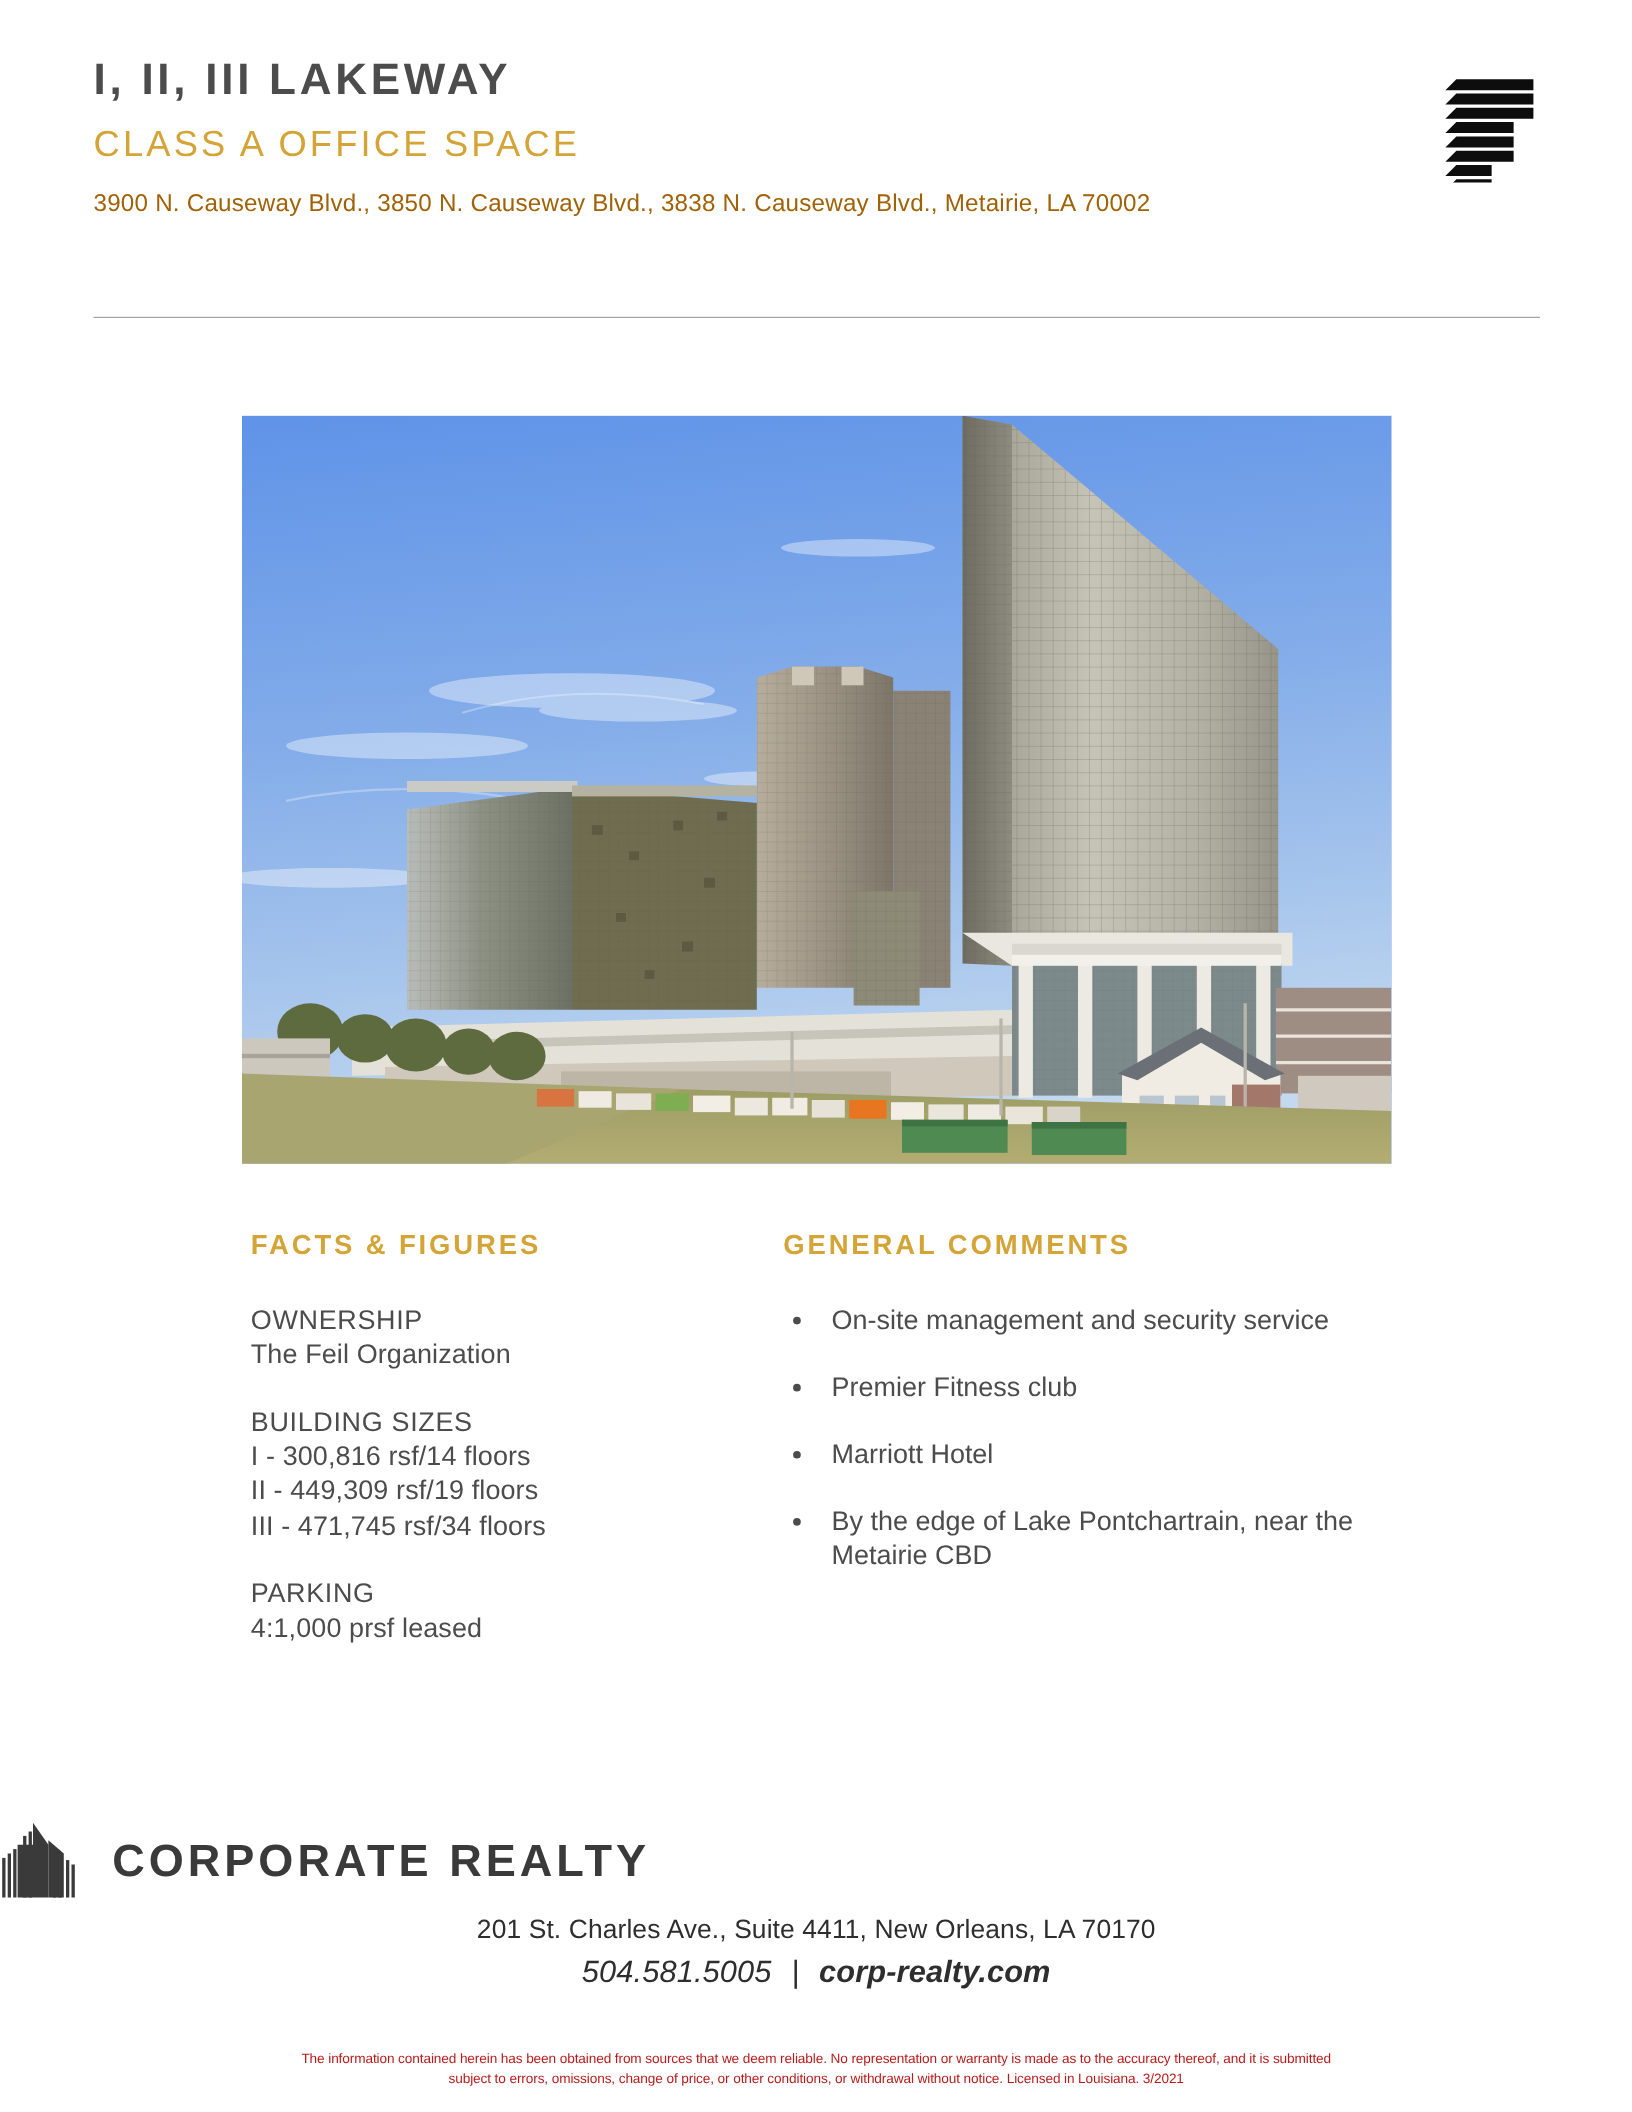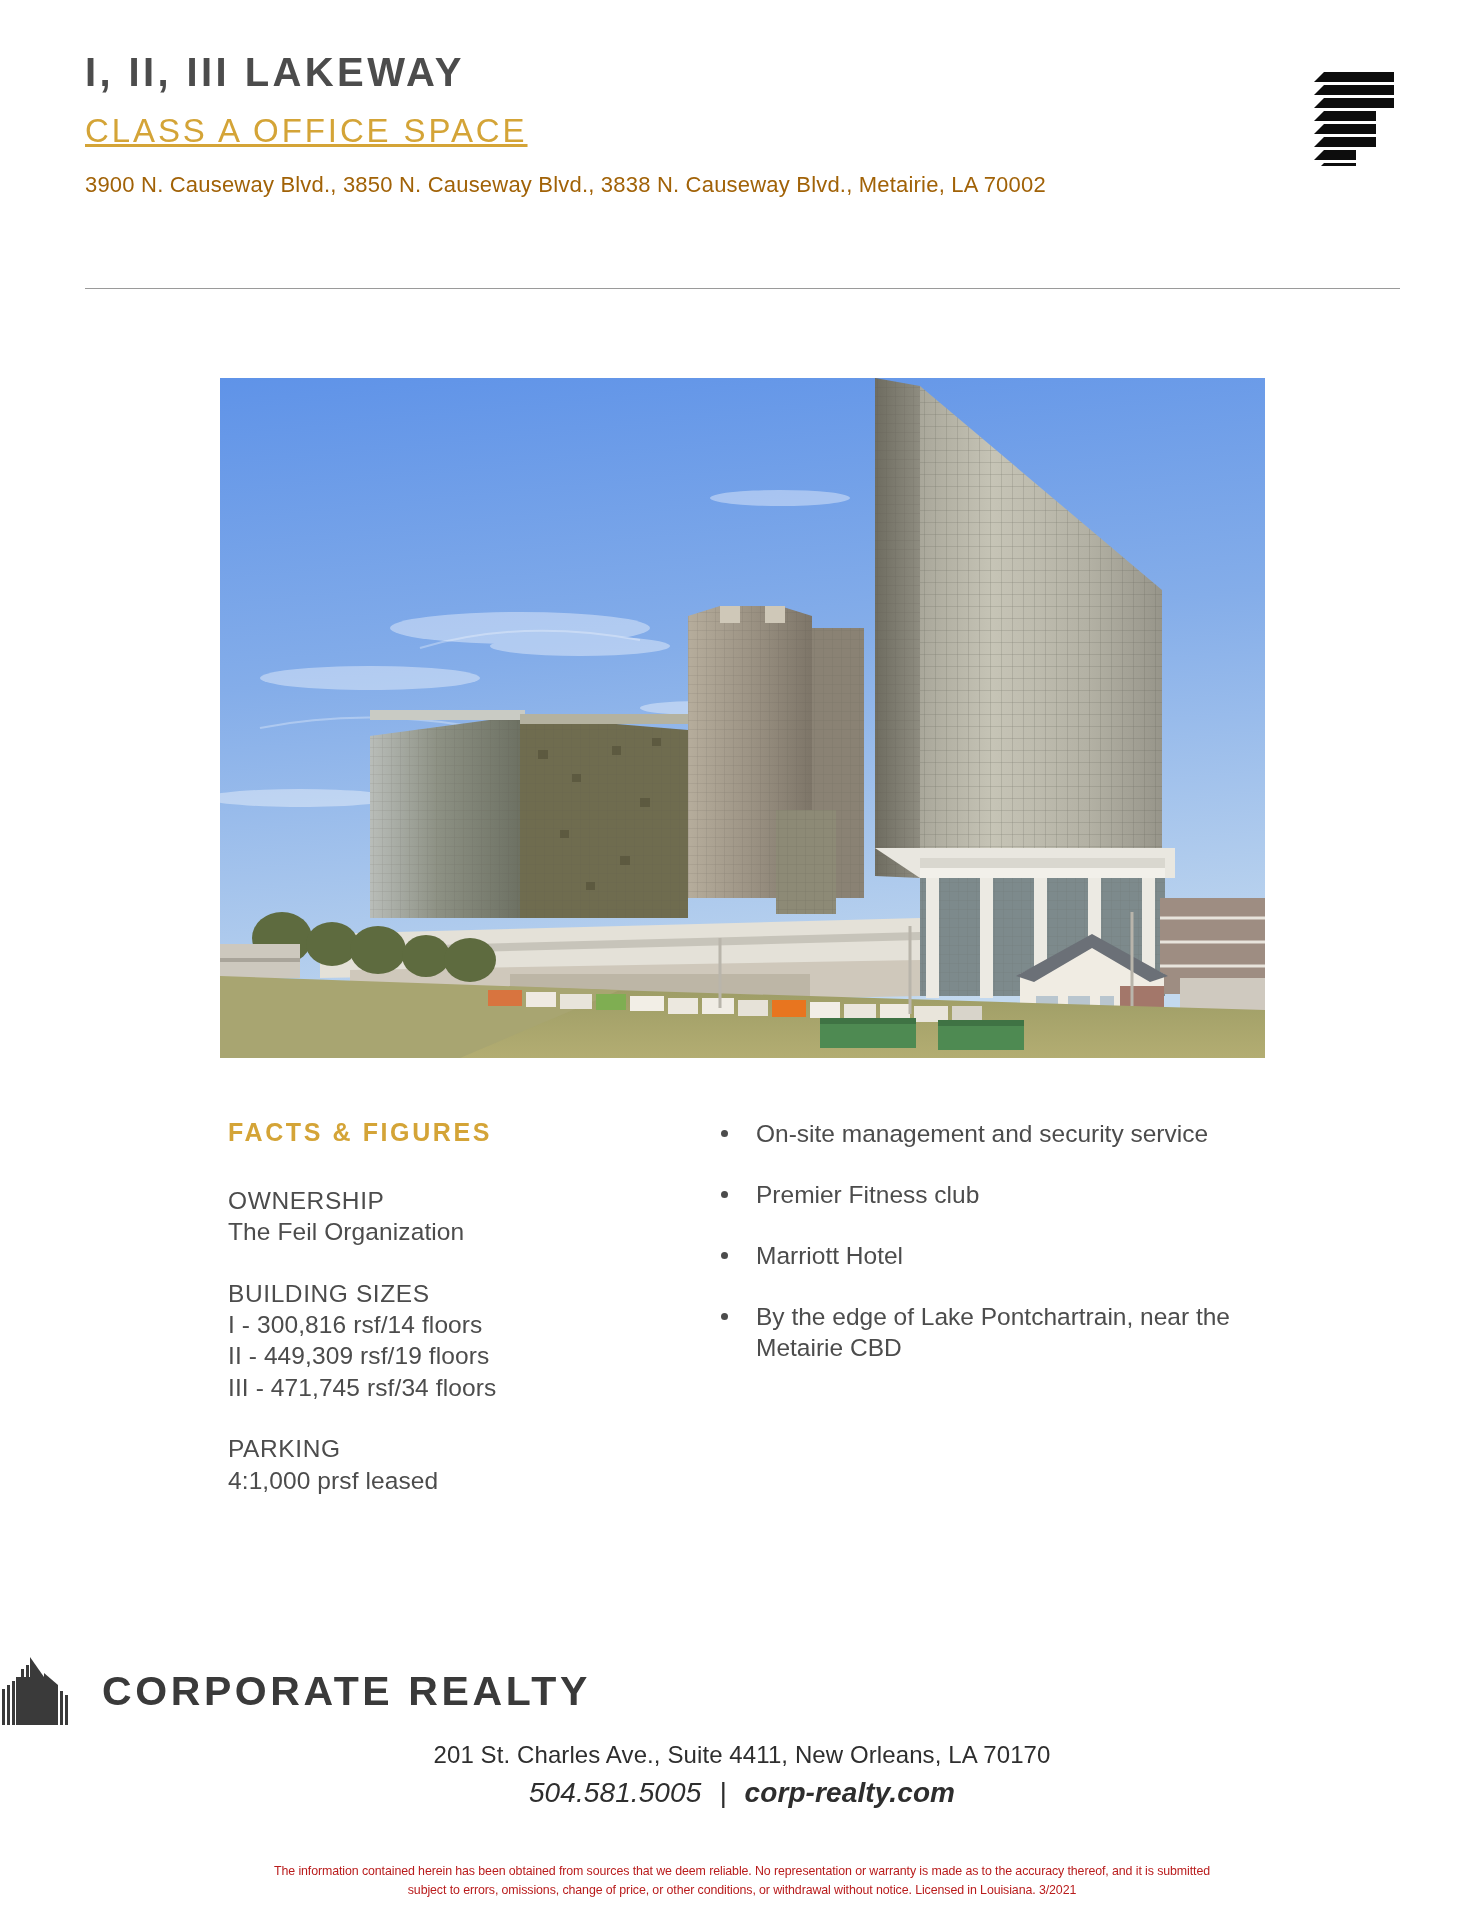--- a/index.html
+++ b/index.html
@@ -42,21 +42,20 @@
     white-space: nowrap;
   }
   .doc-subtitle {
     font-size: 33px;
     font-weight: normal;
     letter-spacing: 2.9px;
     color: #d4a437;
     line-height: 1.0;
     margin: 0 0 26px 0;
     white-space: nowrap;
-    text-decoration: underline;
   }
   .doc-address {
     font-size: 22px;
     font-weight: normal;
     letter-spacing: 0.2px;
     color: #a16207;
     line-height: 1.1;
     margin: 0;
     white-space: nowrap;
   }
@@ -419,20 +418,21 @@
       <p class="fact-value">III - 471,745 rsf/34 floors</p>
     </div>
 
     <div class="fact-group">
       <p class="fact-label">PARKING</p>
       <p class="fact-value">4:1,000 prsf leased</p>
     </div>
   </div>
 
   <div class="col-comments">
+    <h3 class="section-head">GENERAL COMMENTS</h3>
     <ul class="bullets">
       <li>
         <span class="dot"></span>
         <span>On-site management and security service</span>
       </li>
       <li>
         <span class="dot"></span>
         <span>Premier Fitness club</span>
       </li>
       <li>

